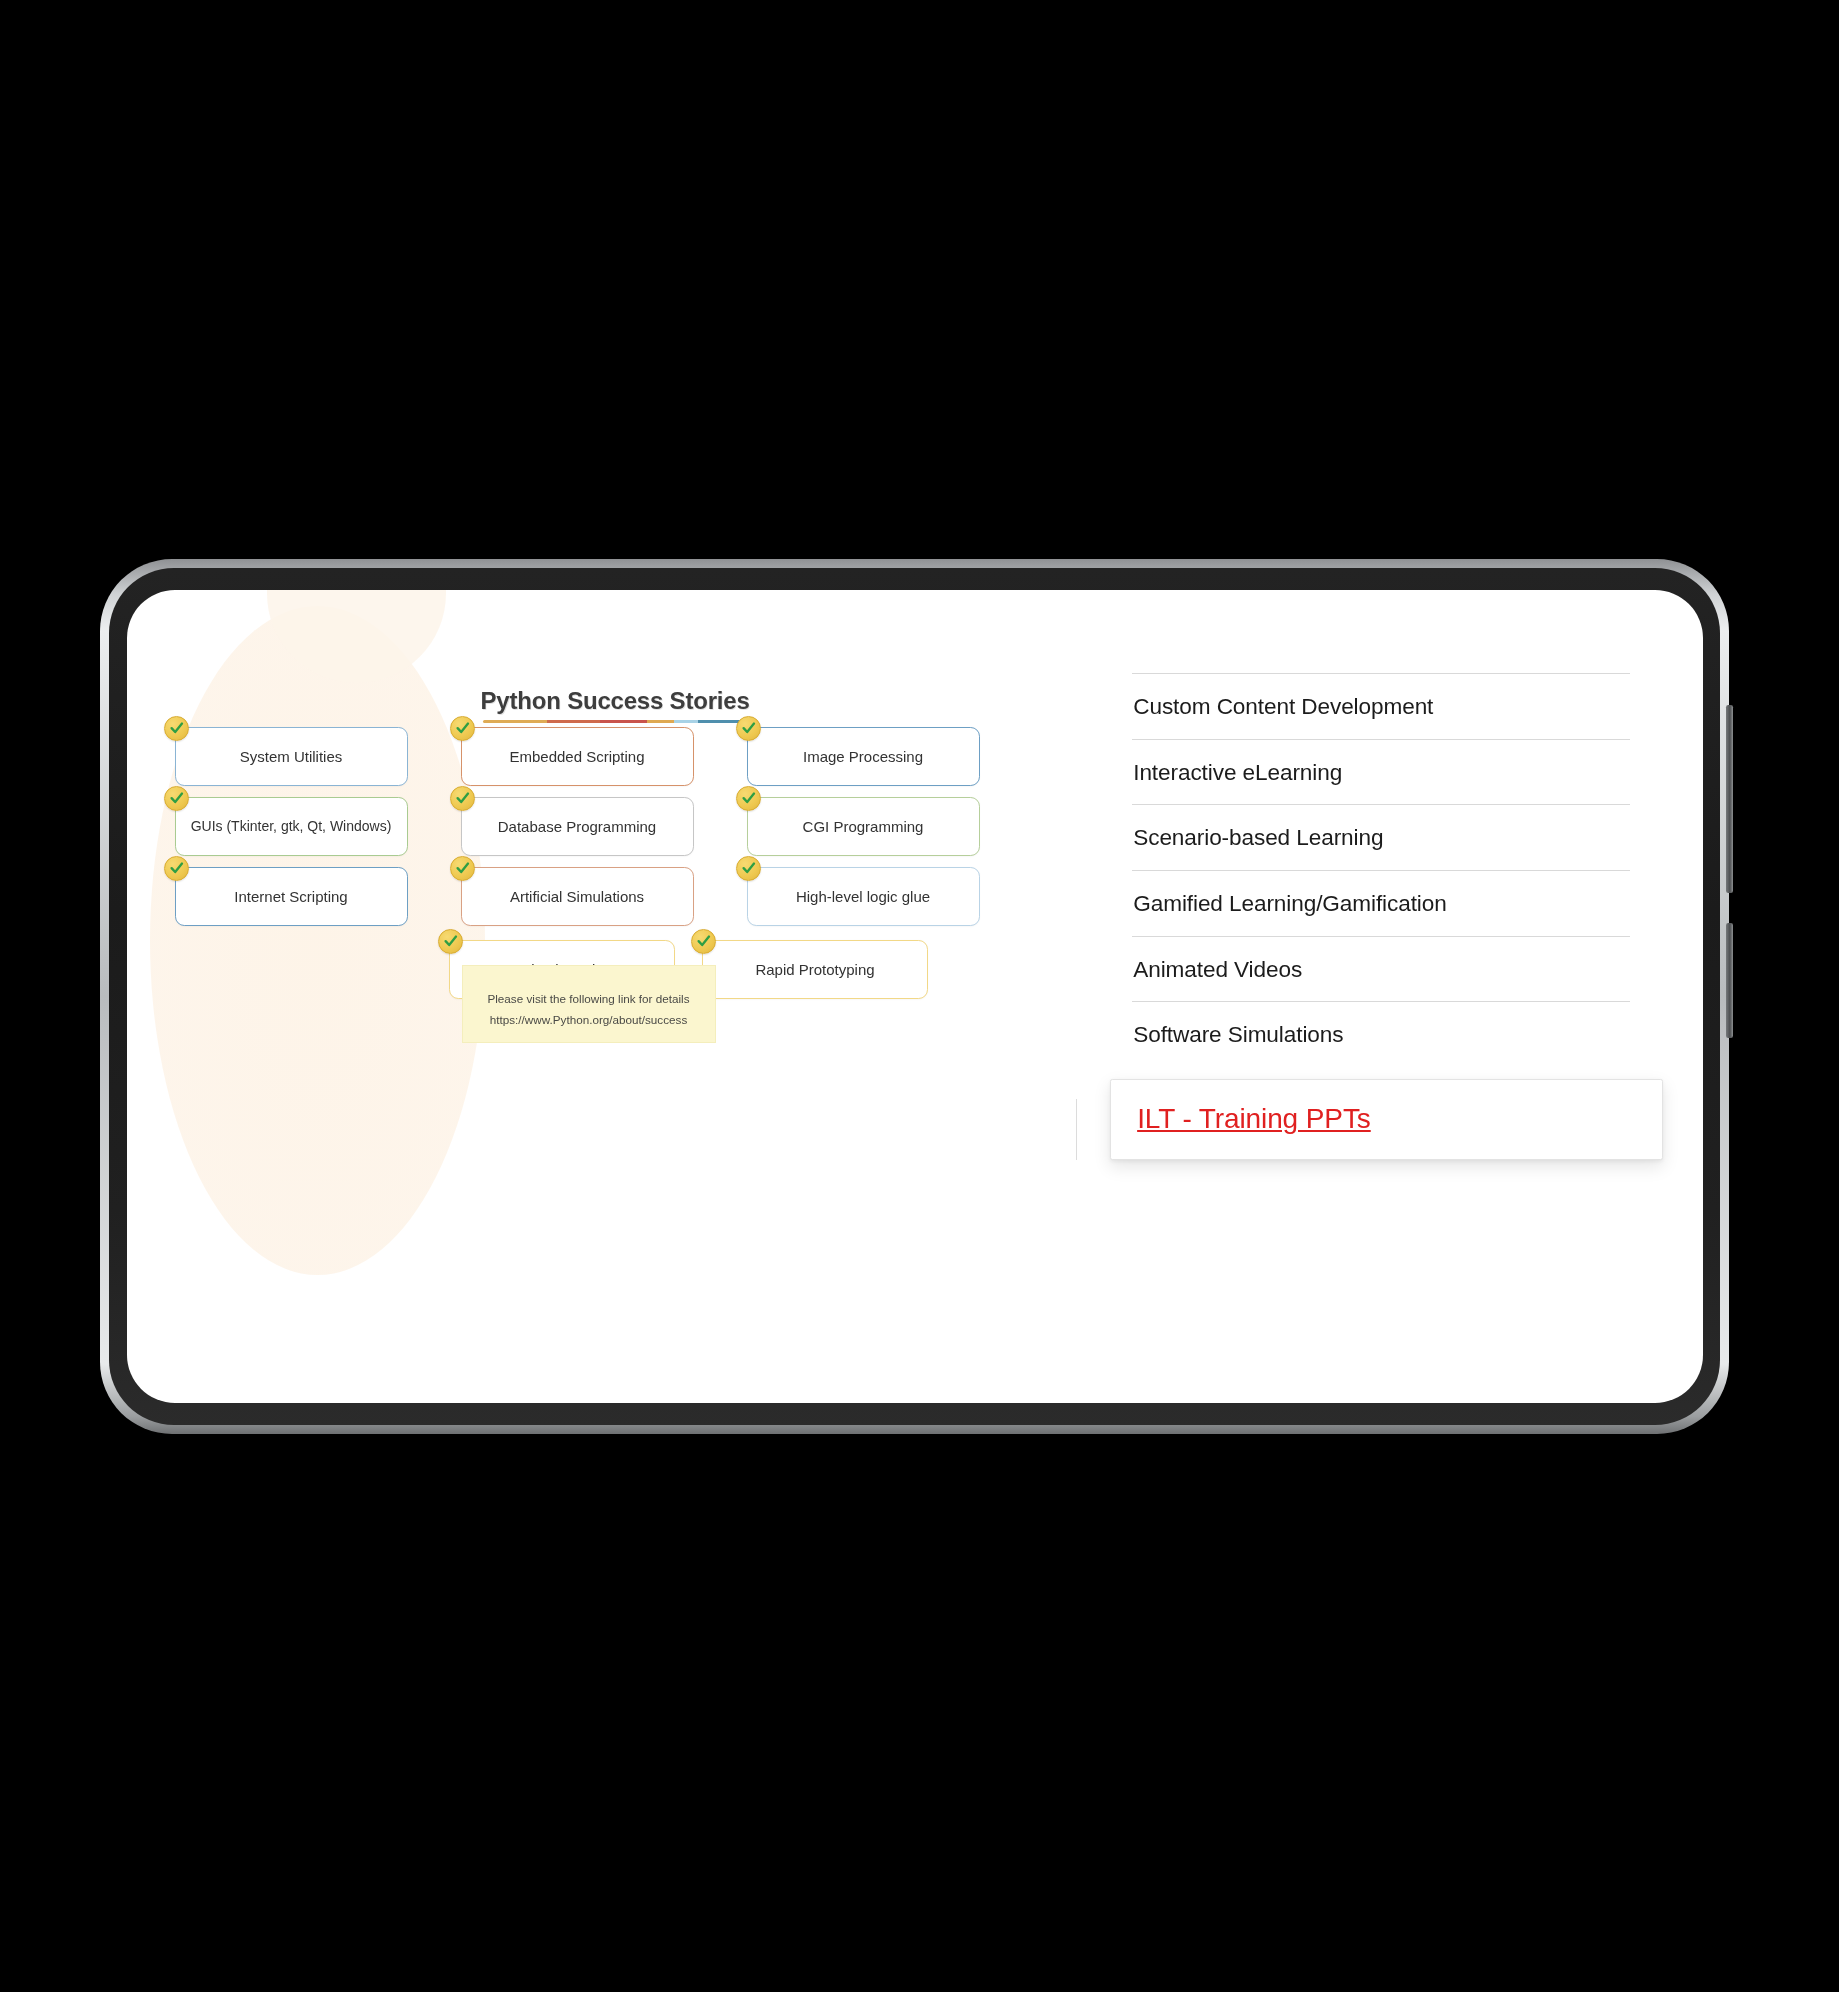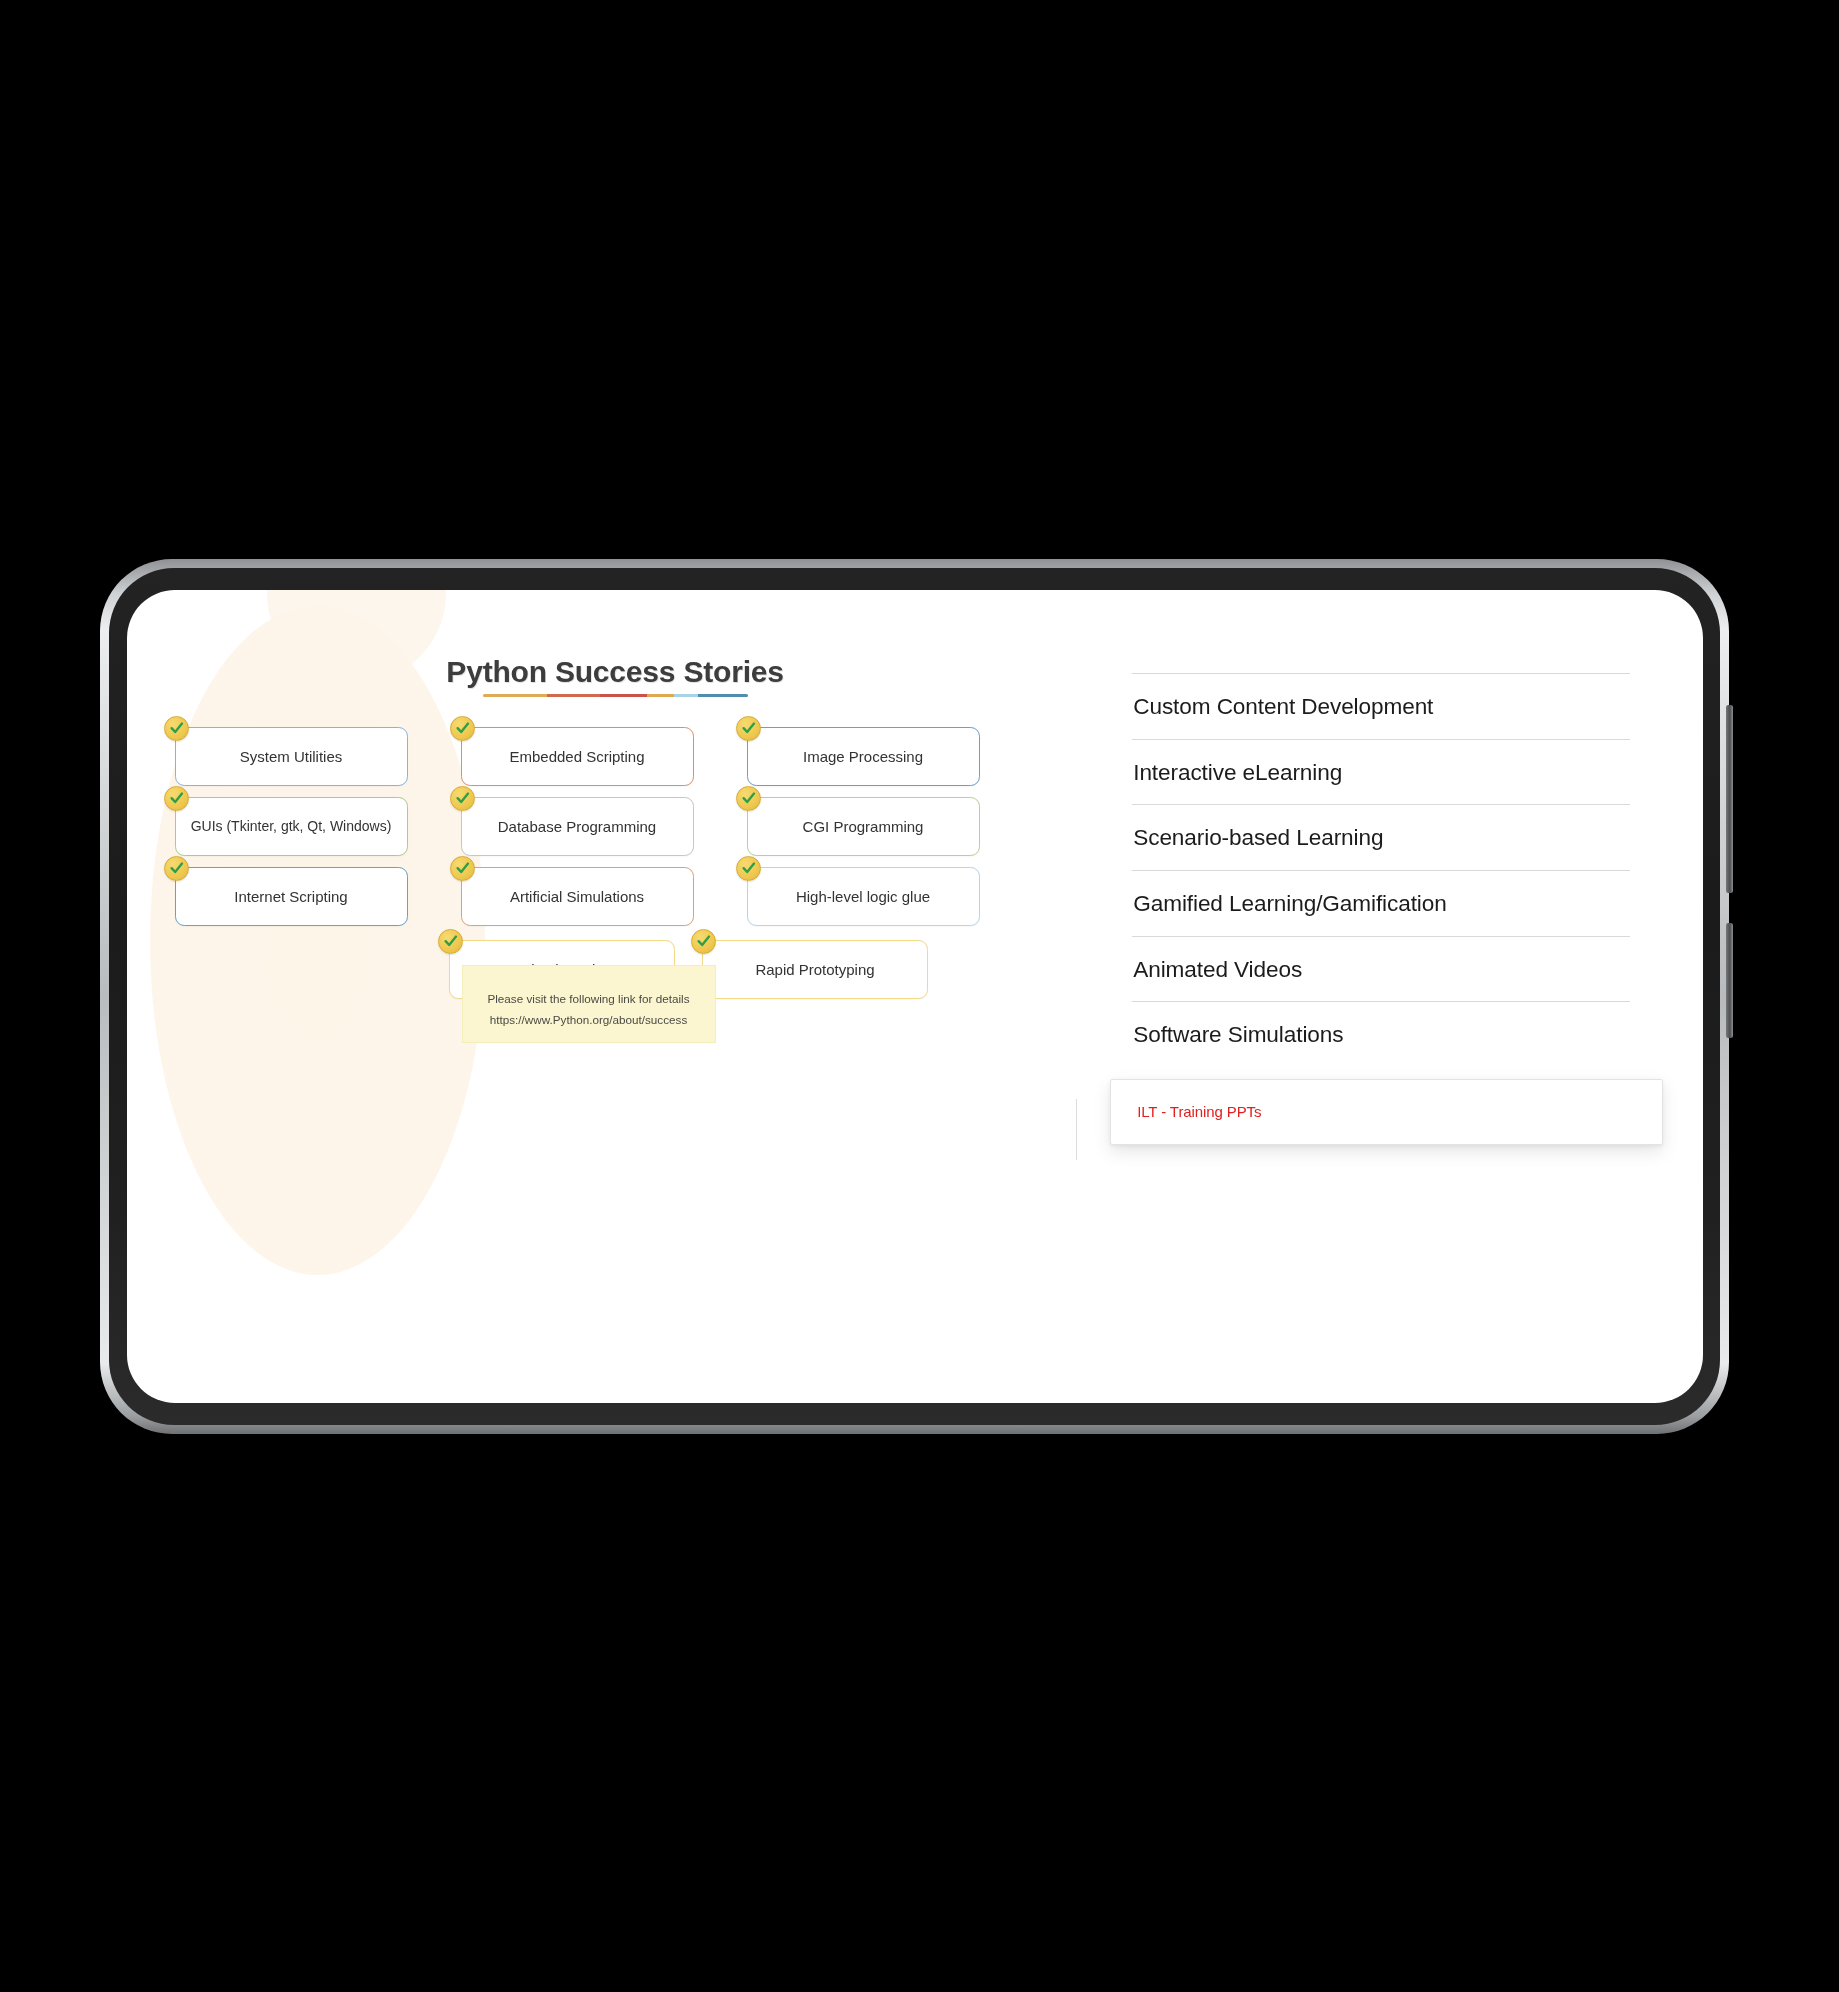--- a/index.html
+++ b/index.html
@@ -94,25 +94,26 @@
   }
 
   #diagram-title-wrap {
     position: absolute;
     left: 0; right: 0;
     top: 65px;
     text-align: center;
   }
   #diagram-title {
     display: inline-block;
-    font-size: 30px;
+    font-size: 24px;
     font-weight: 700;
     color: #3d3d3d;
     letter-spacing: -0.2px;
     text-shadow: 0.8px 0.8px 0 rgba(0,0,0,0.12);
+    margin-top: 32px;
   }
   #title-rule {
     margin: 5.4px auto 0;
     width: 265px;
     height: 3.1px;
     background:
       linear-gradient(90deg,
         #dfab55 0%, #dfab55 24%,
         #cf6a4c 24%, #cf6a4c 44%,
         #c9534b 44%, #c9534b 62%,
@@ -236,21 +237,22 @@
   }
   #active-card {
     background: #ffffff;
     border: 0.8px solid #e3e3e3;
     border-radius: 2.3px;
     padding: 23px 26.5px;
     box-shadow: 0 6.2px 17px rgba(0,0,0,0.10), 0 1.6px 3.9px rgba(0,0,0,0.05);
   }
   #active-card .menu-item-label {
     color: #e02020;
-    font-size: 15px;
+    font-size: 28px;
+    text-decoration: underline;
   }
   #active-side-rule {
     position: absolute;
     left: -34px;
     top: 20px;
     width: 1.6px;
     height: 61px;
     background: #dcdcdc;
   }
 </style>

